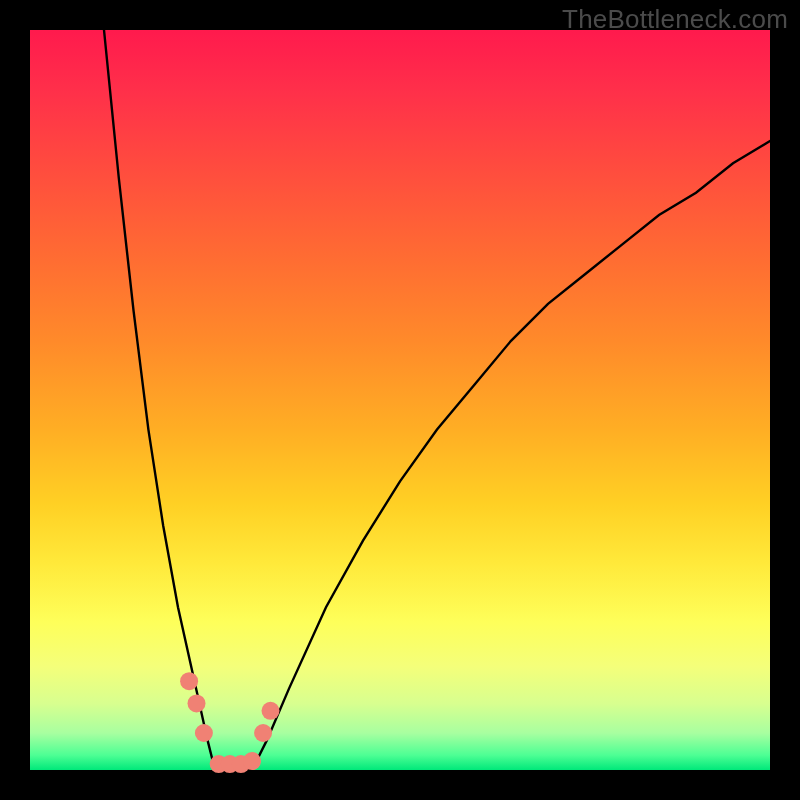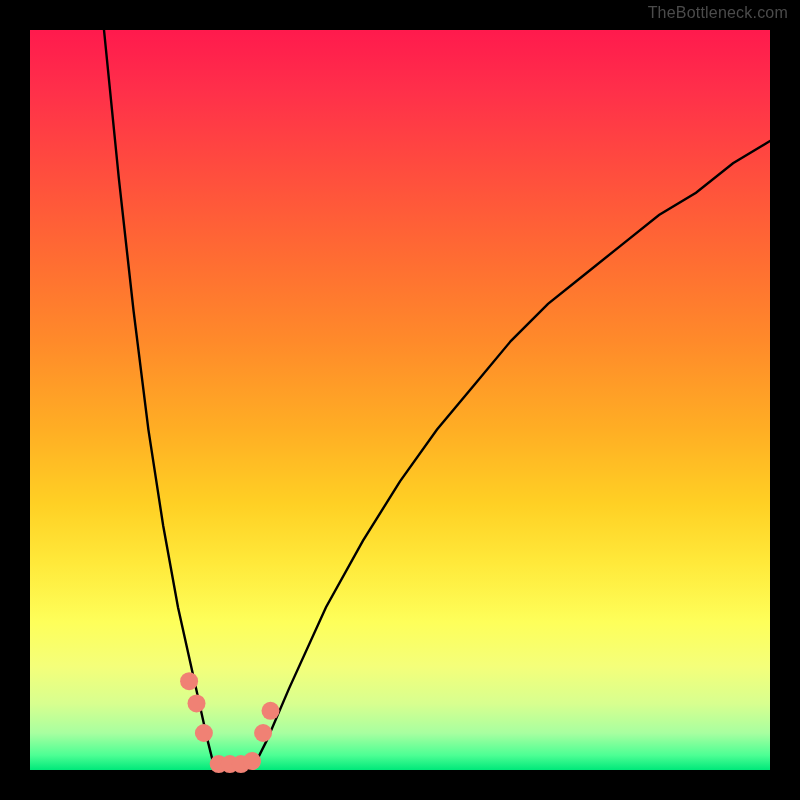--- a/index.html
+++ b/index.html
@@ -41,21 +41,21 @@
       #a8ffa0 95%,
       #4dff94 98%,
       #00e87a 100%
     );
   }
   .watermark {
     position: absolute;
     top: 4px;
     right: 12px;
     color: #4b4b4b;
-    font-size: 16px;
+    font-size: 26px;
     font-weight: 500;
     letter-spacing: 0.2px;
     user-select: none;
   }
   svg.curve {
     position: absolute;
     left: 0;
     top: 0;
     width: 740px;
     height: 740px;

